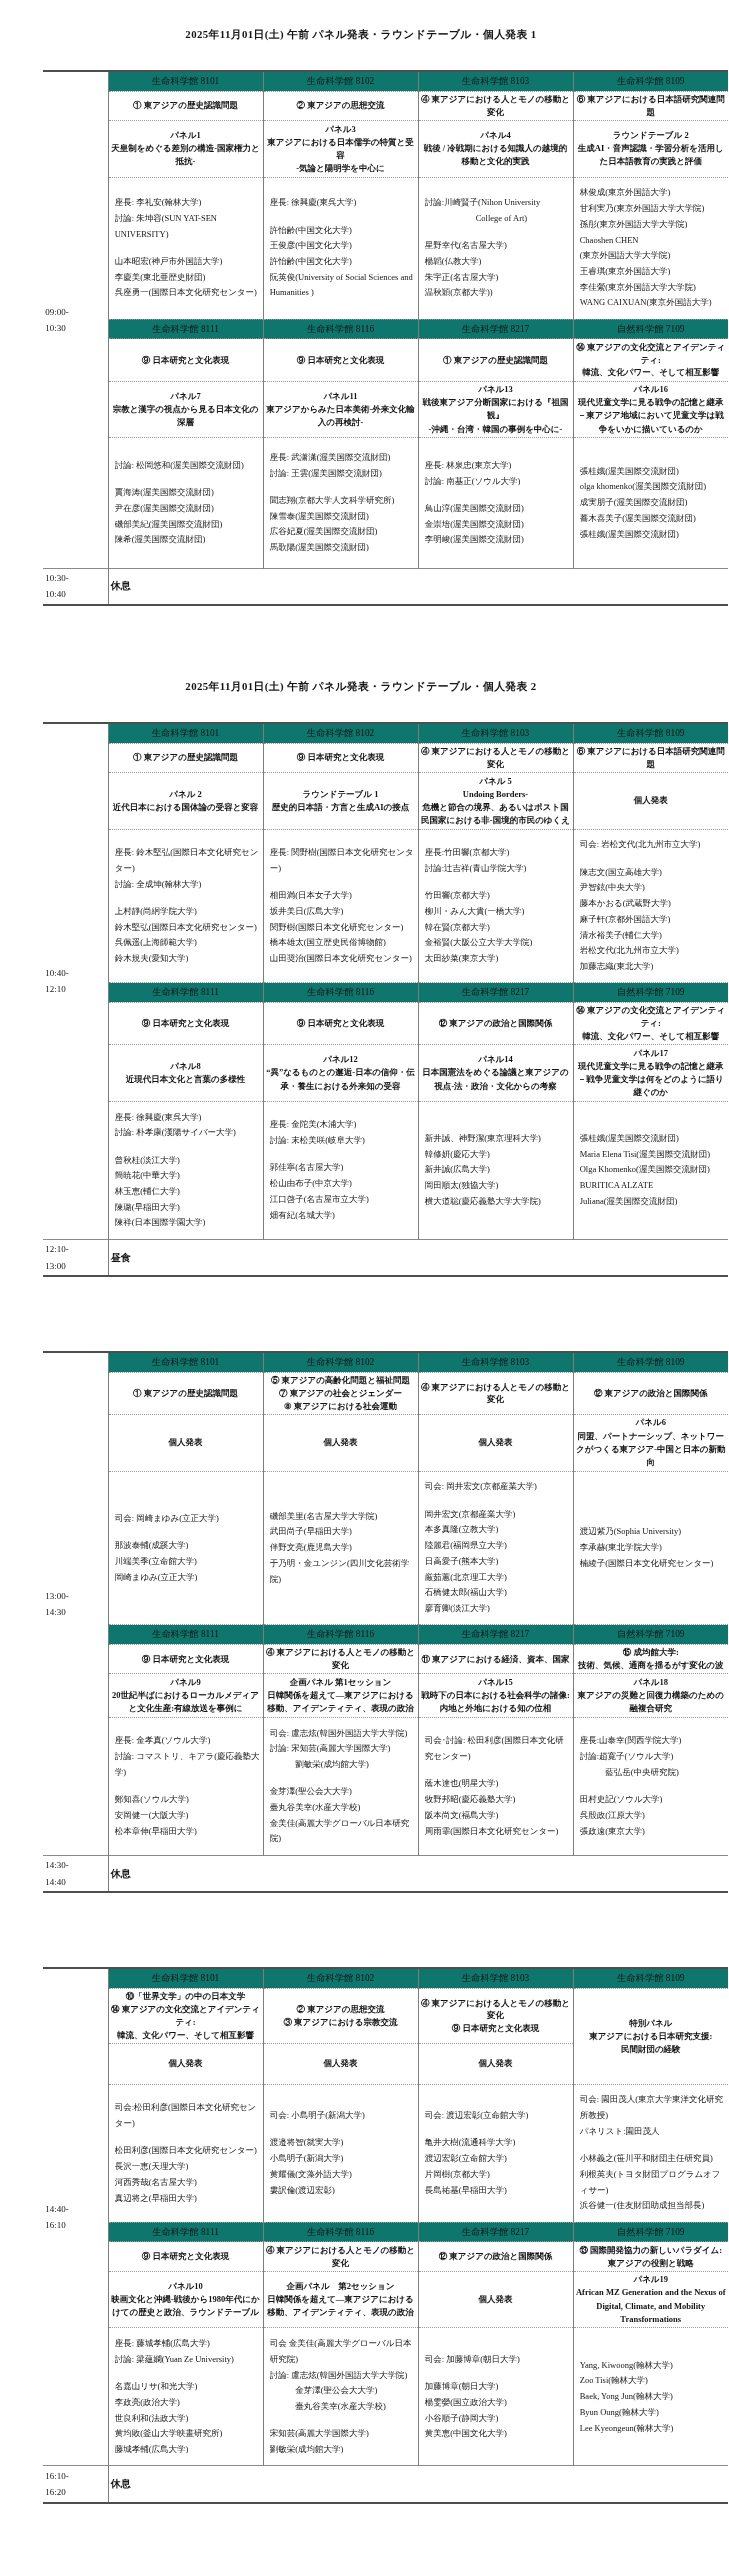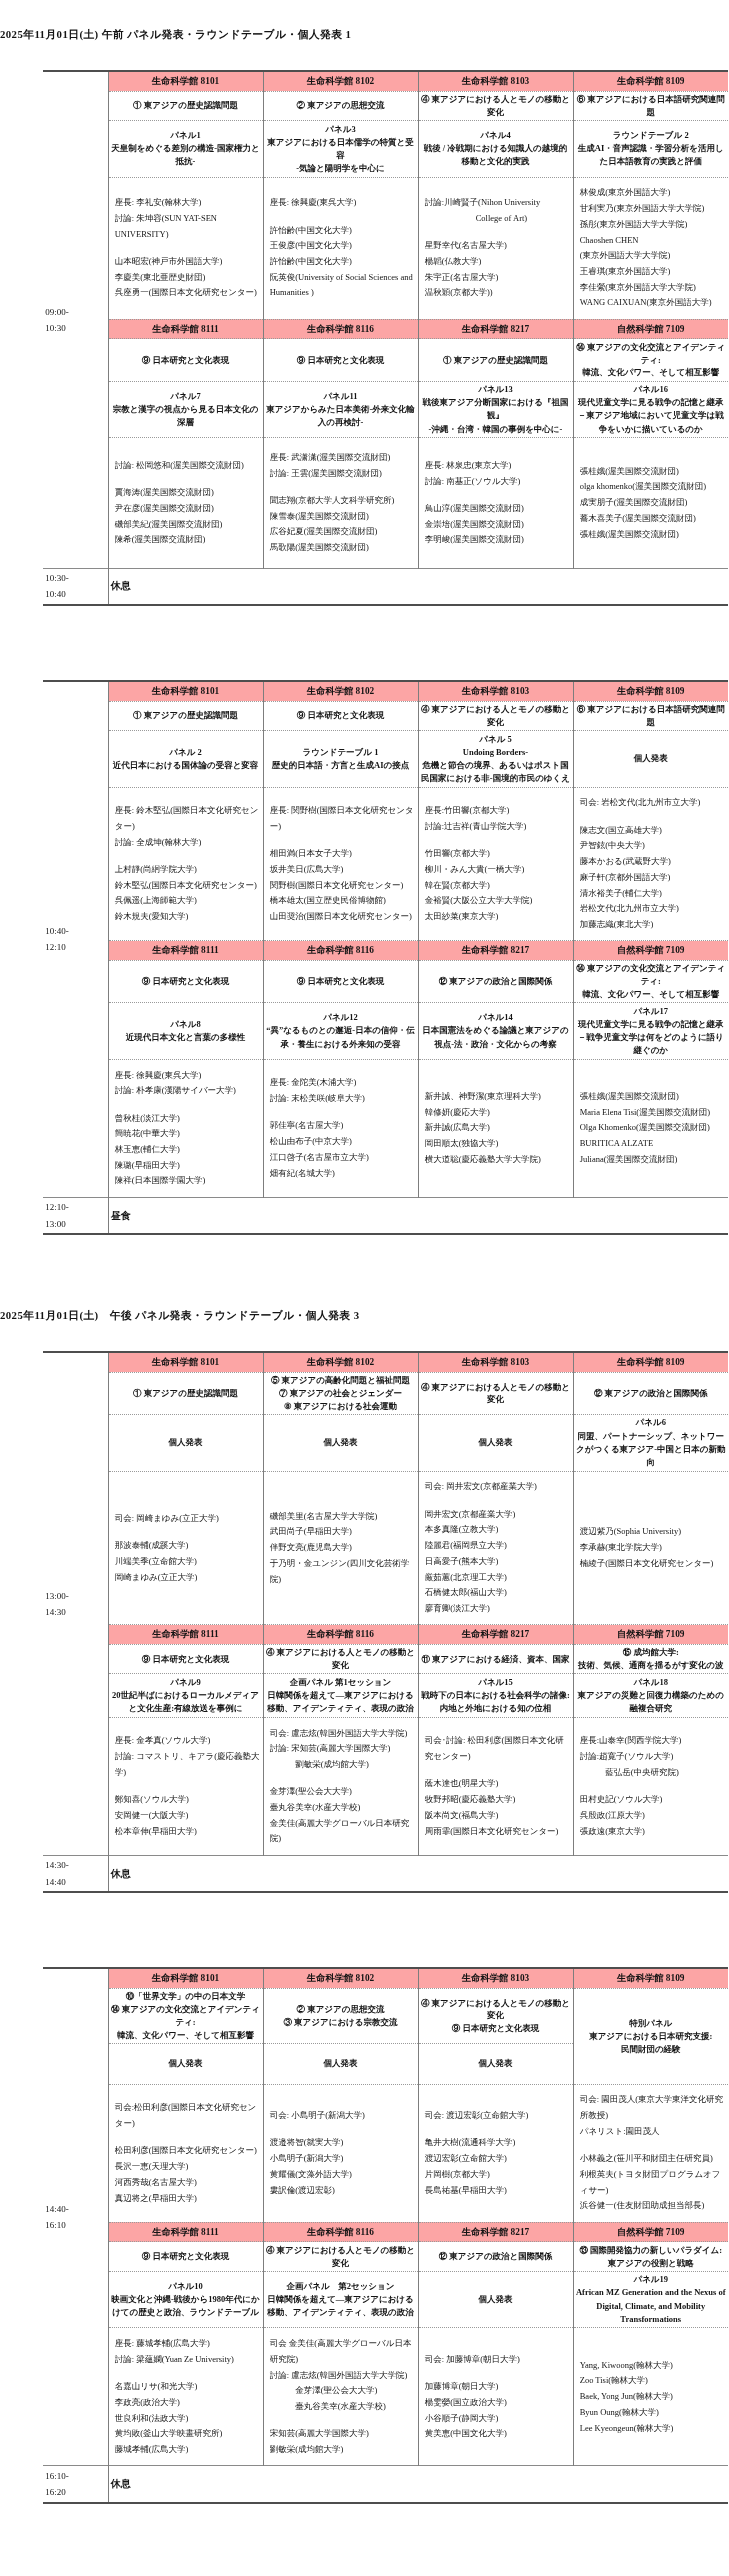--- a/index.html
+++ b/index.html
@@ -4,32 +4,32 @@
 <style>
   html,body{margin:0;padding:0;background:#ffffff;}
   body{
     width:730px;
     font-family:"Liberation Serif","DejaVu Serif",serif;
     color:#141414;
     padding-top:28px;
   }
   .section{margin-bottom:74px;}
   .sec-title{
-    font-weight:bold;font-size:10.8px;
+    text-align:center;font-weight:bold;font-size:10.8px;
     margin:0 8px 28px 0;letter-spacing:0.4px;
   }
   table.sched{
     border-collapse:collapse;table-layout:fixed;
     width:683px;margin-left:43px;
     border-top:2.3px solid #4e4e4e;
     border-bottom:2.3px solid #4e4e4e;
   }
   td,th{padding:1.5px 2.3px;vertical-align:middle;word-wrap:break-word;}
   th.room{
-    background:#fca5a5;font-size:9.3px;font-weight:bold;height:15.5px;
+    background:#0f766e;font-size:9.3px;font-weight:normal;height:15.5px;
     border-left:0.8px solid #7d7d7d;border-bottom:0.8px dotted #9a9a9a;
   }
   td.cat{
     font-weight:bold;text-align:center;font-size:8.5px;height:21.6px;
     border-left:0.8px solid #7d7d7d;border-bottom:0.8px dotted #9a9a9a;
     white-space:pre-line;line-height:1.5;
   }
   td.panel{
     font-weight:bold;text-align:center;font-size:8.5px;height:37px;
     border-left:0.8px solid #7d7d7d;border-bottom:0.8px dotted #9a9a9a;
@@ -190,20 +190,21 @@
           </tr>
           <tr class="breakrow">
             <td class="time">10:30-
 10:40</td>
             <td class="breaklabel" colspan="4">休息</td>
           </tr>
         </tbody>
       </table>
     </div>
     <div class="section">
+      <div class="sec-title">2025年11月01日(土) 午前 パネル発表・ラウンドテーブル・個人発表 2</div>
       <table class="sched">
         <colgroup>
           <col style="width: 65px;">
           <col style="width: 155px;">
           <col style="width: 155px;">
           <col style="width: 155px;">
           <col style="width: 155px;">
         </colgroup>
         <tbody>
           <tr>
@@ -331,21 +332,20 @@
           </tr>
           <tr class="breakrow">
             <td class="time">12:10-
 13:00</td>
             <td class="breaklabel" colspan="4">昼食</td>
           </tr>
         </tbody>
       </table>
     </div>
     <div class="section">
-      <div class="sec-title">2025年11月01日(土)　午後 パネル発表・ラウンドテーブル・個人発表 3</div>
       <table class="sched">
         <colgroup>
           <col style="width: 65px;">
           <col style="width: 155px;">
           <col style="width: 155px;">
           <col style="width: 155px;">
           <col style="width: 155px;">
         </colgroup>
         <tbody>
           <tr>

